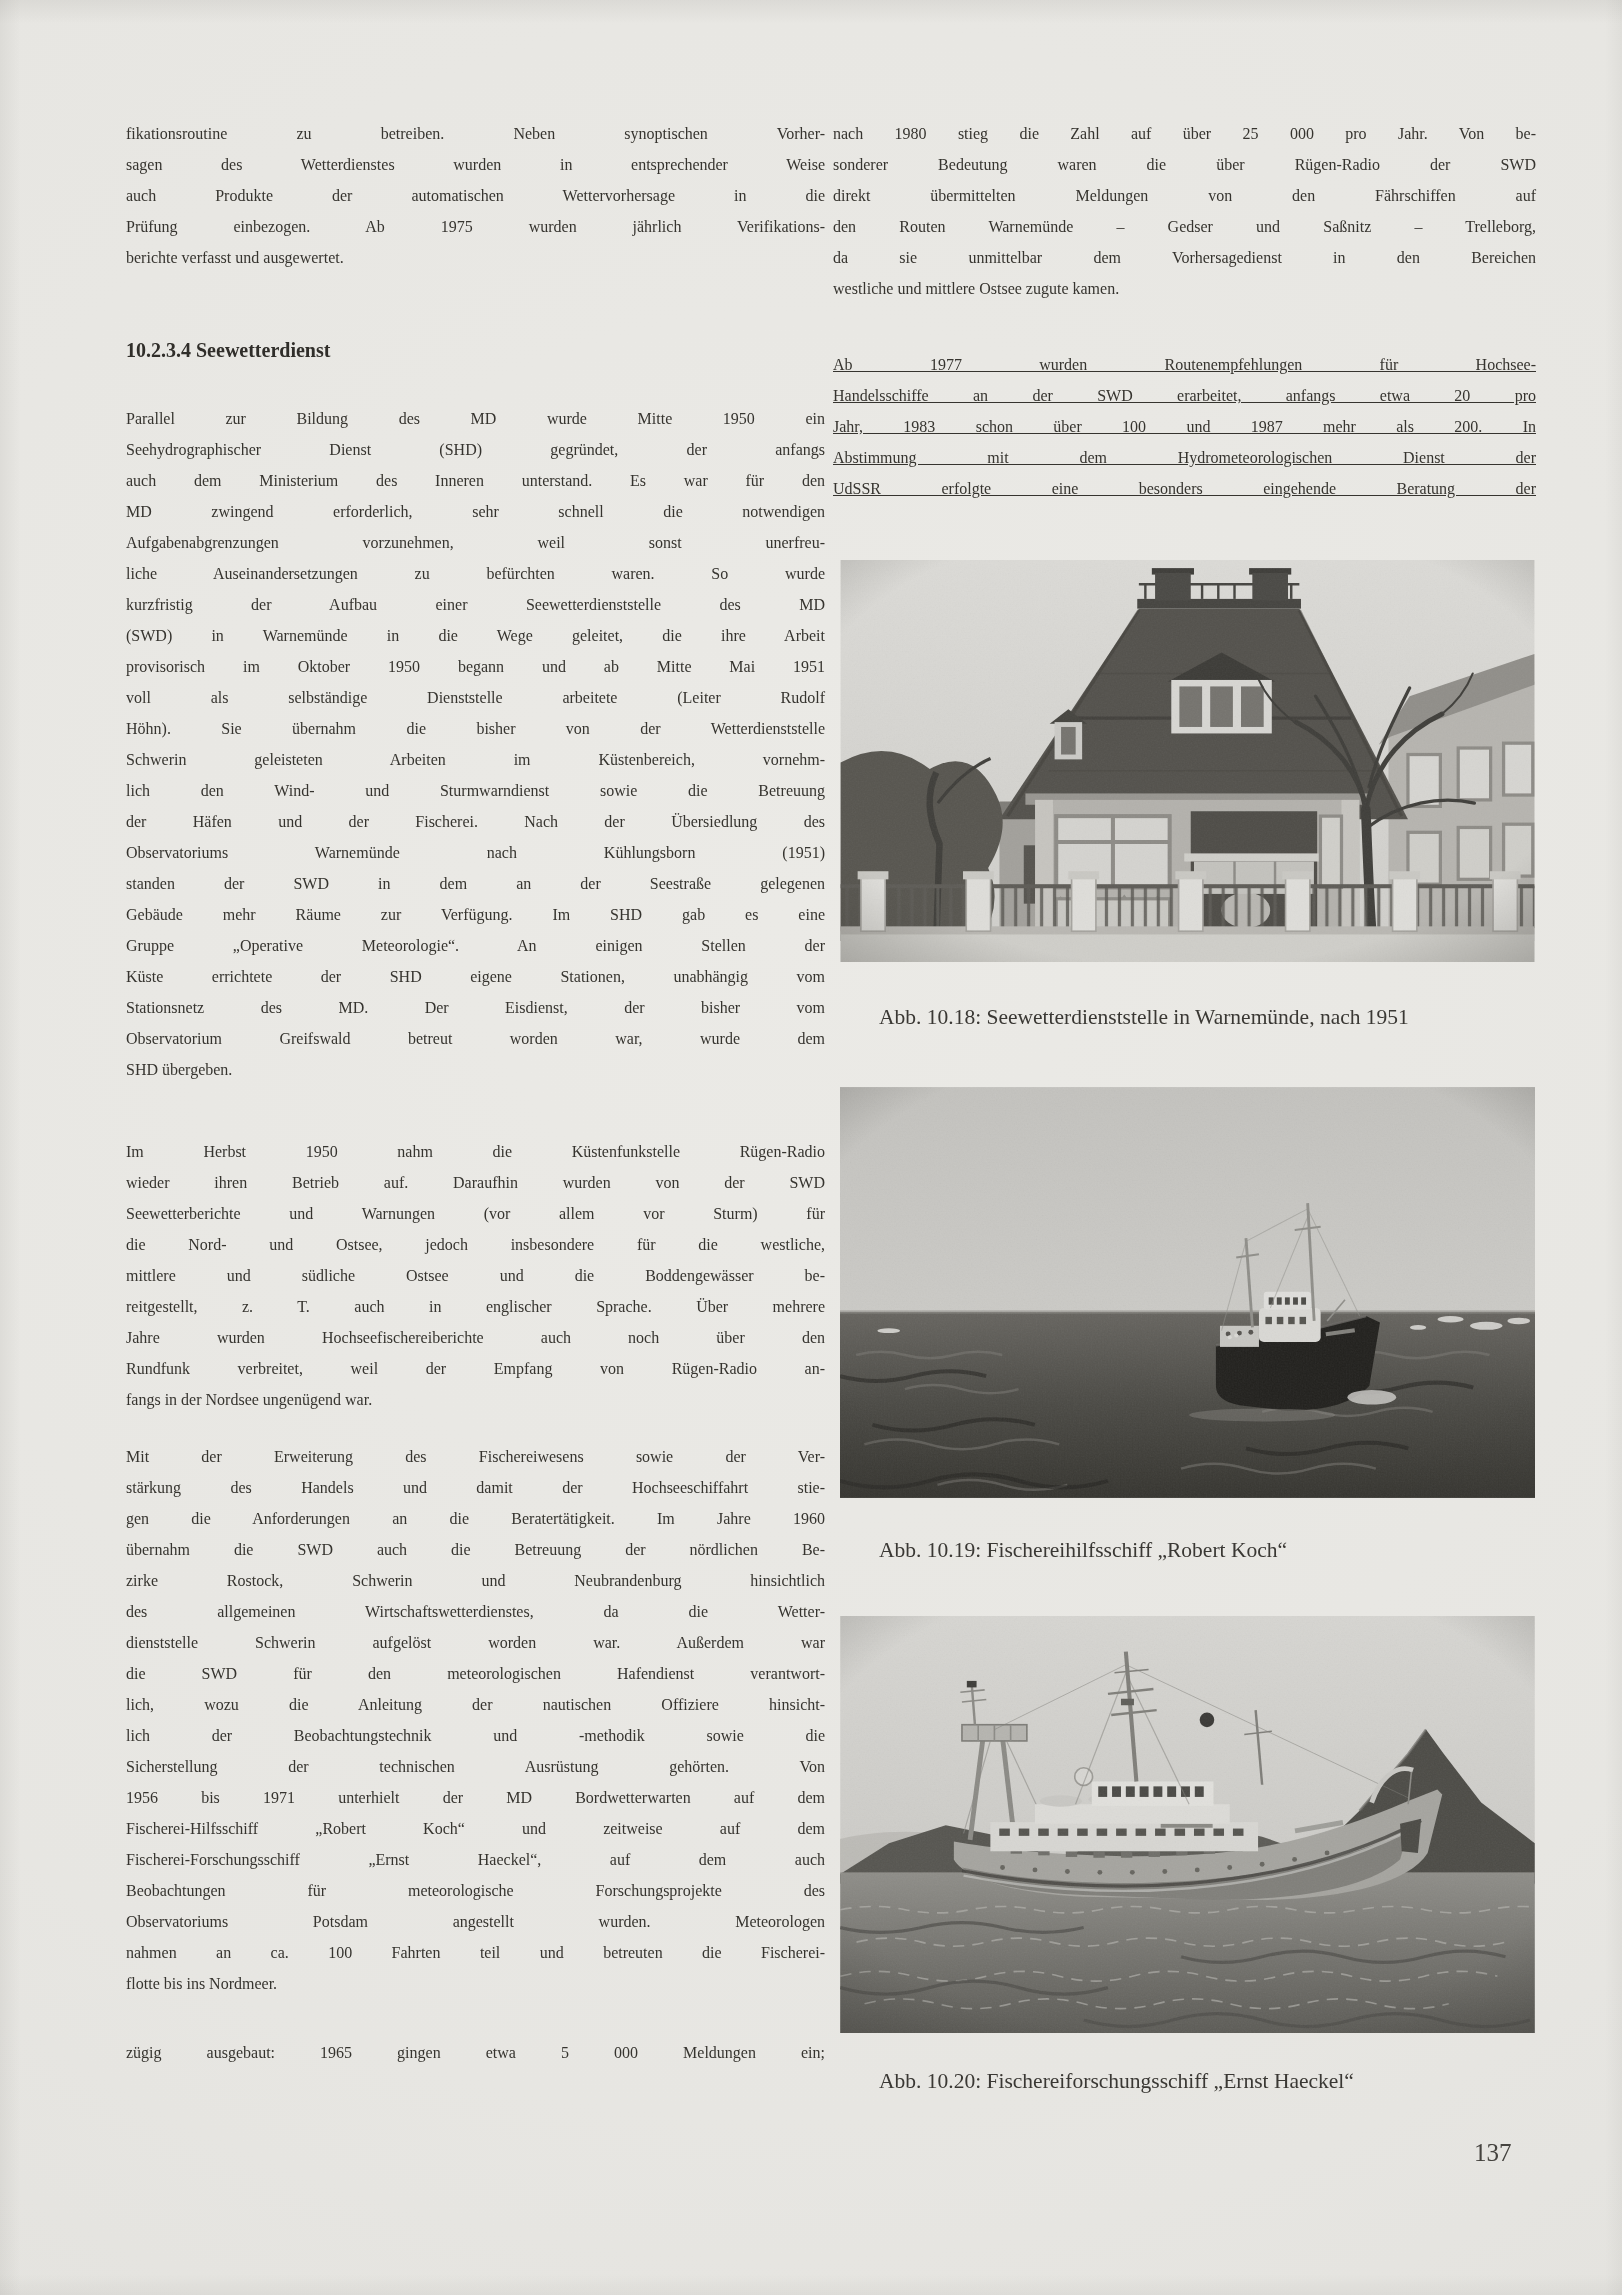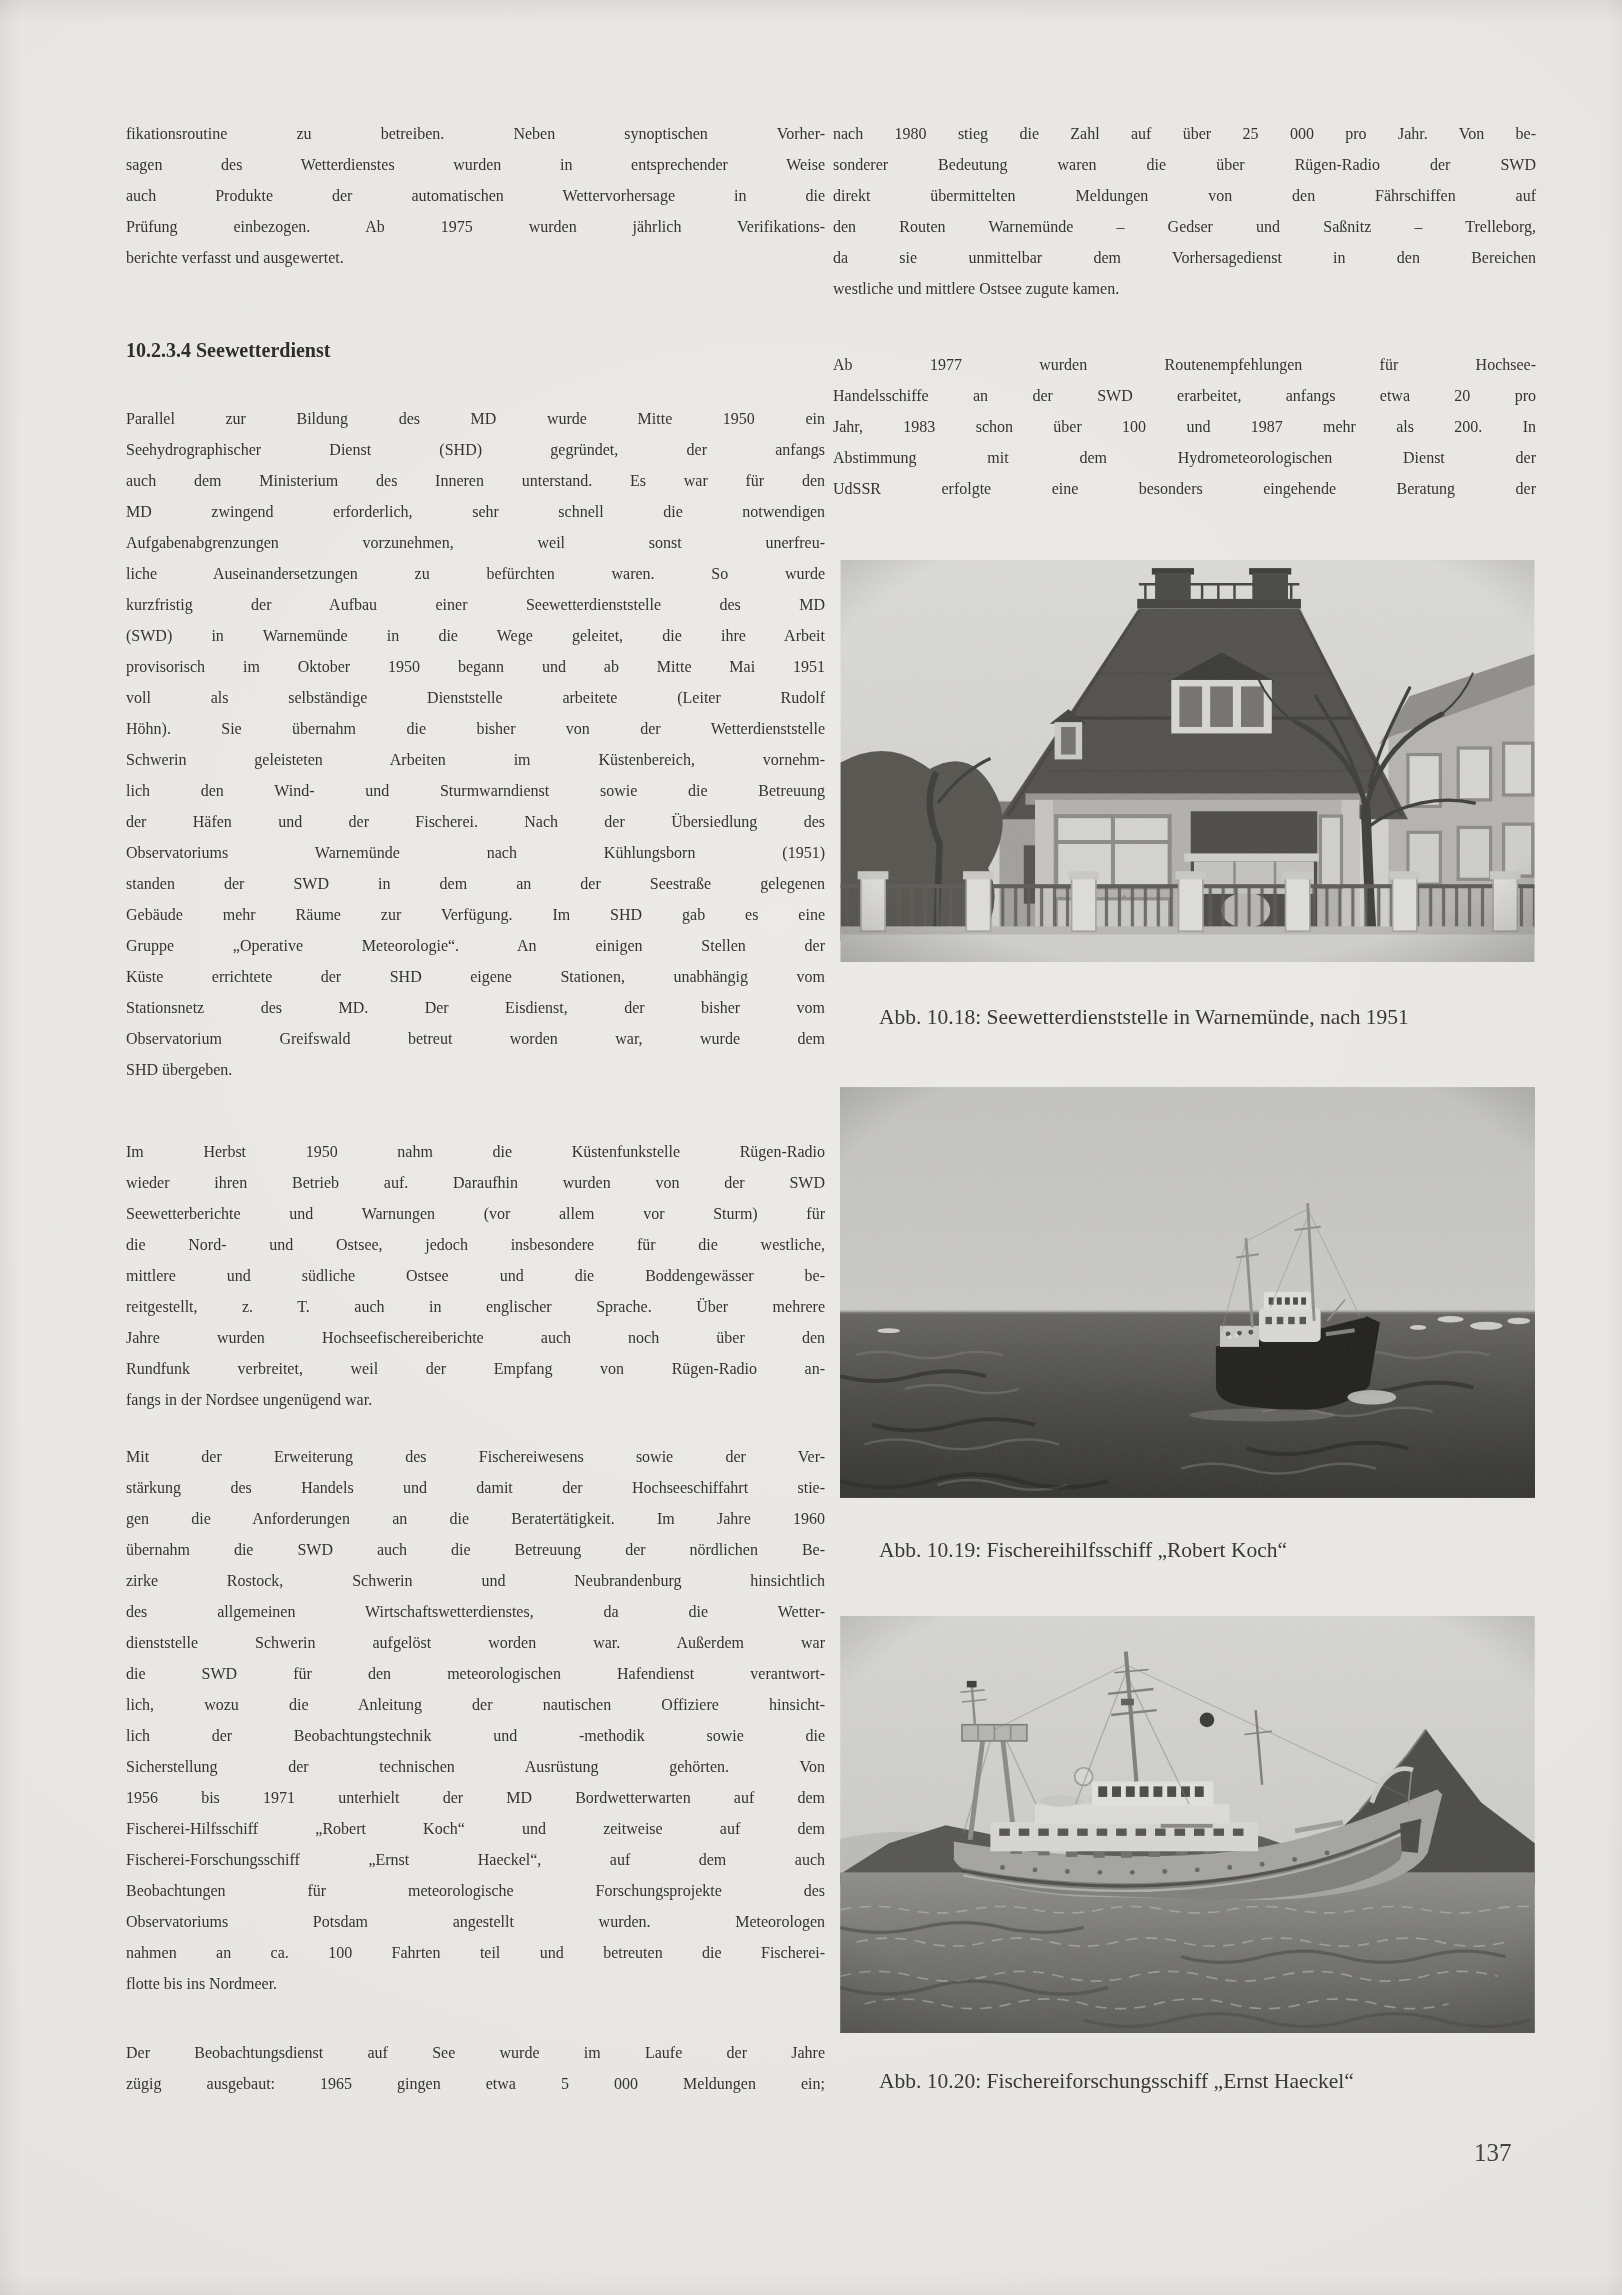--- a/index.html
+++ b/index.html
@@ -24,21 +24,21 @@
   .textblock .line.last { text-align-last: left; }
   .col-l { left: 126px; }
   .col-r { left: 833px; width: 703px; }
   #p-l-1 { top: 118px; }
   .heading { position: absolute; left: 126px; top: 339px; margin: 0; font-size: 20px; font-weight: bold; color: #302e2a; }
   #p-l-2 { top: 403px; }
   #p-l-3 { top: 1136px; }
   #p-l-4 { top: 1441px; }
   #p-l-5 { top: 2037px; }
   #p-r-1 { top: 118px; }
-  #p-r-2 { top: 349px; }
+  #p-r-2 { top: 349px; text-decoration: underline; }
   .fig { position: absolute; left: 840px; margin: 0; padding: 0; }
   #fig1 { top: 560px;  width: 695px; height: 402px; }
   #fig2 { top: 1087px; width: 695px; height: 411px; }
   #fig3 { top: 1616px; width: 695px; height: 417px; }
   .fig svg { display: block; width: 100%; height: 100%; }
   .caption { position: absolute; left: 879px; width: 706px; font-size: 21.5px; color: #3a3834; }
   #cap1 { top: 1005px; }
   #cap2 { top: 1538px; }
   #cap3 { top: 2069px; }
   .page-number { position: absolute; left: 1474px; top: 2139px; font-size: 25px; color: #45433f; }
@@ -107,21 +107,20 @@
       <div class="line">Sicherstellung der technischen Ausrüstung gehörten. Von</div>
       <div class="line">1956 bis 1971 unterhielt der MD Bordwetterwarten auf dem</div>
       <div class="line">Fischerei-Hilfsschiff „Robert Koch“ und zeitweise auf dem</div>
       <div class="line">Fischerei-Forschungsschiff „Ernst Haeckel“, auf dem auch</div>
       <div class="line">Beobachtungen für meteorologische Forschungsprojekte des</div>
       <div class="line">Observatoriums Potsdam angestellt wurden. Meteorologen</div>
       <div class="line">nahmen an ca. 100 Fahrten teil und betreuten die Fischerei-</div>
       <div class="line last">flotte bis ins Nordmeer.</div>
     </section>
   <section id="p-l-5" class="textblock col-l">
-      <div class="line">Der Beobachtungsdienst auf See wurde im Laufe der Jahre</div>
       <div class="line">zügig ausgebaut: 1965 gingen etwa 5 000 Meldungen ein;</div>
     </section>
 
   <section id="p-r-1" class="textblock col-r">
       <div class="line">nach 1980 stieg die Zahl auf über 25 000 pro Jahr. Von be-</div>
       <div class="line">sonderer Bedeutung waren die über Rügen-Radio der SWD</div>
       <div class="line">direkt übermittelten Meldungen von den Fährschiffen auf</div>
       <div class="line">den Routen Warnemünde – Gedser und Saßnitz – Trelleborg,</div>
       <div class="line">da sie unmittelbar dem Vorhersagedienst in den Bereichen</div>
       <div class="line last">westliche und mittlere Ostsee zugute kamen.</div>

